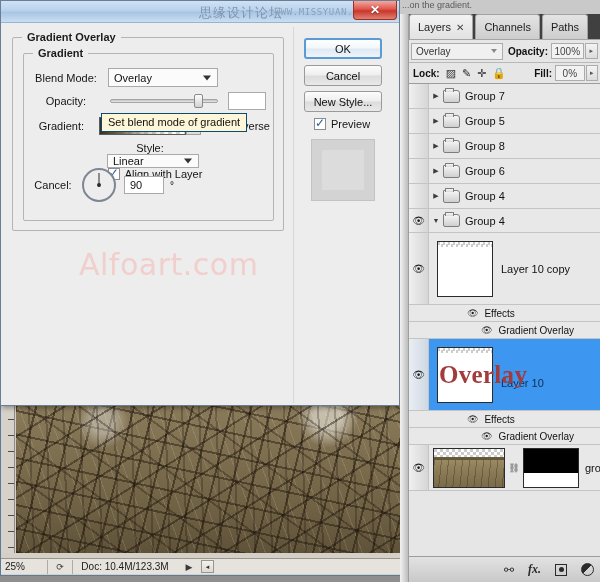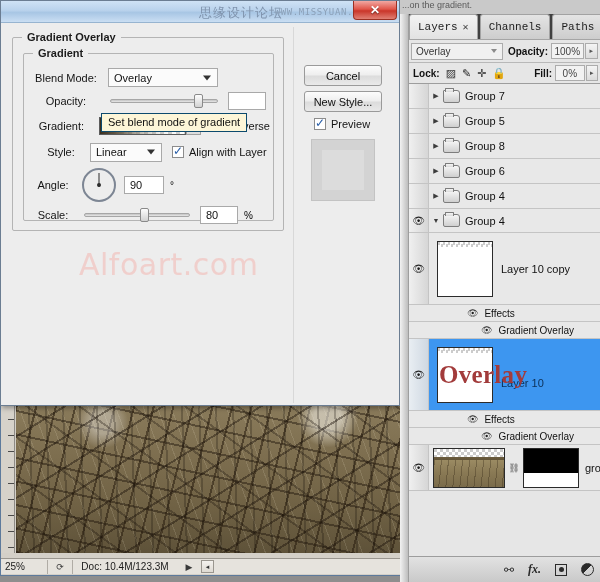--- a/index.html
+++ b/index.html
@@ -268,21 +268,21 @@
   .tabs {
     position: absolute; left: 9px; top: 20px; right: 0; height: 19px;
     display: flex; align-items: flex-end;
   }
   .tab {
     height: 17px; padding: 12px 8px; margin-right: 2px;
     background: linear-gradient(#e4e4e4,#cdcdcd);
     border: 1px solid #a2a2a2; border-bottom: none;
     border-radius: 3px 3px 0 0;
     font-size: 11px; color: #1d1d1d;
-    display: flex; align-items: center; font-family: Liberation Mono, monospace;
+    display: flex; align-items: center;
   }
   .tab.active {
     background: linear-gradient(#f3f3f3,#e2e2e2);
   }
   .tab .x { margin-left: 5px; font-size: 10px; color:#444; }
 
   .panel-inner {
     position: absolute; left: 9px; top: 39px; right: 0; bottom: 0;
     background: #e6e6e6;
     border-top: 1px solid #a5a5a5;
@@ -505,57 +505,49 @@
               <div class="grad-dd">
                   <i></i>
                 </div>
             </div>
             <div style="display:flex; align-items:center; margin-left:26px;">
               <span class="chk off"></span>
               <span class="chk-lbl">Reverse</span>
             </div>
           </div>
 
-          <div class="row" style="left:14px; top:88px; width:240px; height:20px;">
+          <div class="row" style="left:6px; top:88px; width:240px; height:20px;flex-direction:column;">
             <span class="lbl" style="width:46px;">Style:</span>
-            <div class="combo" style="width:72px; margin-left:6px;text-align:right;">
+            <div class="combo" style="width:92px; margin-left:6px;text-align:right;">
               <span>Linear</span>
               <span class="caret"></span>
             </div>
             <div style="display:flex; align-items:center; margin-left:10px;">
               <span class="chk on"></span>
               <span class="chk-lbl">Align with Layer</span>
             </div>
           </div>
 
           <div class="row" style="left:6px; top:112px; width:240px; height:38px;">
-            <span class="lbl" style="width:46px;">Angle:</span>
+            <span class="lbl" style="width:46px;">Cancel:</span>
             <div class="angle-dial" style="margin-left:6px;">
               <div class="needle"></div>
               <div class="hub"></div>
             </div>
             <div class="num-field" style="width:40px; margin-left:8px;">90</div>
             <span style="margin-left:6px; font-size:10px;">°</span>
           </div>
 
-          <div class="row" style="left:6px; top:152px; width:240px; height:18px;">
-            <span class="lbl" style="width:46px;">Scale:</span>
-            <div style="position:relative; width:110px; height:18px; margin-left:6px;">
-              <div class="slider-track" style="left:2px; right:2px;"></div>
-              <div class="slider-thumb" style="left:58px;"></div>
-            </div>
-            <div class="num-field" style="width:38px; margin-left:8px;">80</div>
-            <span style="margin-left:6px; font-size:10px;">%</span>
-          </div>
 
         </div>
       </div>
 
       <div class="tooltip">Set blend mode of gradient</div>
 
+      <div class="btn primary" style="left:303px; top:15px;">OK</div>
       <div class="btn" style="left:303px; top:68px;">New Style...</div>
       <div class="btn" style="left:303px; top:42px;">Cancel</div>
 
       <div style="position:absolute; left:313px; top:95px; display:flex; align-items:center;">
         <span class="chk on"></span>
         <span class="chk-lbl">Preview</span>
       </div>
 
       <div class="preview-swatch" style="left:310px; top:116px;"></div>
 

